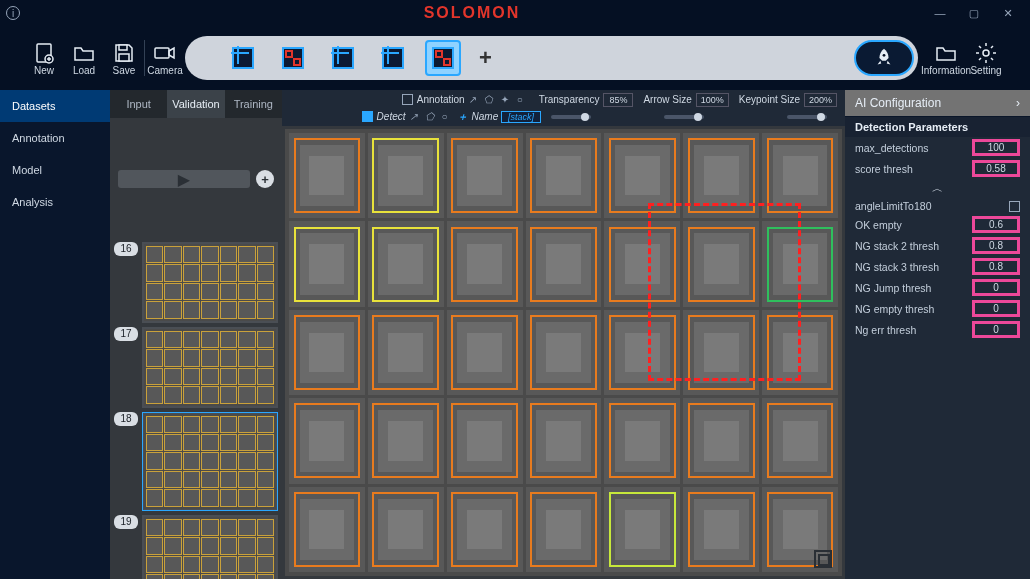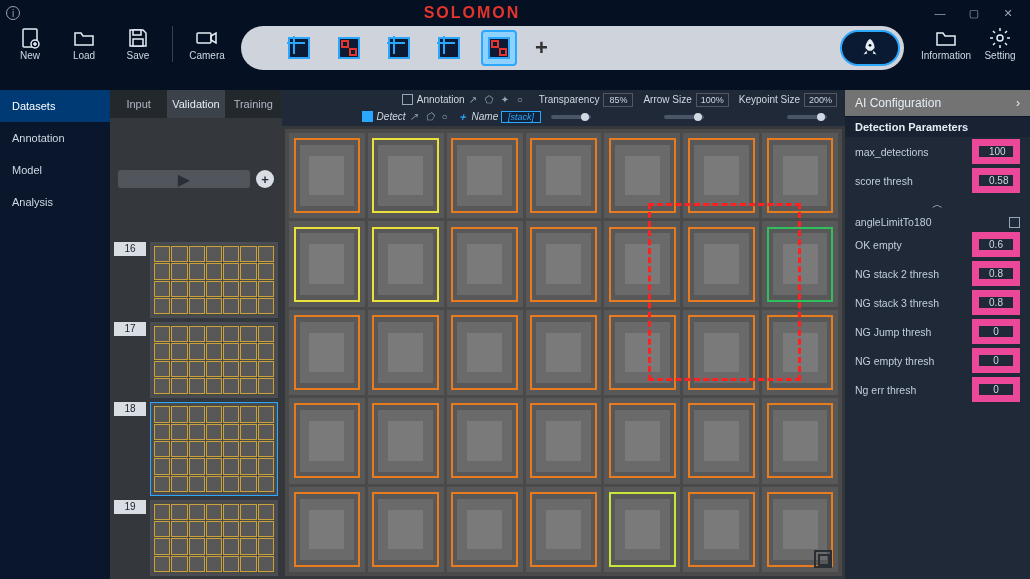--- a/index.html
+++ b/index.html
@@ -5,21 +5,21 @@
   * { box-sizing: border-box; margin: 0; padding: 0; font-family: "Segoe UI", Arial, sans-serif; }
   body { width:1030px; height:579px; background:#0a1629; color:#cfd8e3; overflow:hidden; }
   
   .titlebar { height:26px; background:#051023; display:flex; align-items:center; justify-content:space-between; padding:0 6px; }
   .titlebar .left { display:flex; align-items:center; gap:8px; }
   .info-icon { width:14px; height:14px; border:1px solid #97a6ba; border-radius:50%; display:flex; align-items:center; justify-content:center; font-size:10px; color:#97a6ba; }
   .logo { font-family: Arial Black, Arial; font-weight:900; letter-spacing:2px; font-size:16px; color:#e3352b; text-align:center; flex:1; }
   .win-controls { display:flex; gap:2px; }
   .win-btn { width:32px; height:22px; display:flex; align-items:center; justify-content:center; color:#97a6ba; font-size:11px; }
   
-  .toolbar { height:64px; background:#051023; display:flex; align-items:flex-start; padding:0 10px; gap:14px; }
+  .toolbar { height:64px; background:#051023; display:flex; align-items:center; padding:0 24px; }
   .tb-btn { display:flex; flex-direction:column; align-items:center; justify-content:center; color:#cfd8e3; font-size:10px; width:40px; }
   .tb-btn svg { width:24px; height:24px; stroke:#e6edf5; fill:none; stroke-width:1.5; }
   .divider { width:1px; height:36px; background:#334155; }
   .mode-strip { flex:1; display:flex; align-items:center; background:#cfd4dc; border-radius:32px; height:44px; padding:0 50px 0 40px; gap:14px; position:relative;}
   .mode-item { width:36px; height:36px; display:flex; align-items:center; justify-content:center; border:2px solid transparent; border-radius:4px;}
   .mode-item.selected { border-color:#2aa7ff; background:#8fd2ff;}
   .mode-icon { width:22px; height:22px; border:2px solid #2aa7ff; position:relative; background:#0c1a33;}
   .mode-icon .sq { position:absolute; width:8px; height:8px; border:2px solid #e3352b;}
   .mode-icon.crop::before,.mode-icon.crop::after{content:"";position:absolute;background:#2aa7ff;}
   .mode-icon.crop::before{width:18px;height:2px;top:3px;left:-3px;}
@@ -36,21 +36,21 @@
   
   .thumb-panel { width:172px; background:#34383d; display:flex; flex-direction:column;gap:44px;}
   .thumb-tabs { display:flex; background:#23282d; font-size:11px;}
   .thumb-tabs .ttab { flex:1; padding:8px 4px; text-align:center; color:#aeb7c4;}
   .thumb-tabs .ttab.active { background:#3b4249; color:#e6edf5;}
   .play-row { display:flex; align-items:center; padding:8px; gap:6px;}
   .play-bar { flex:1; height:18px; background:#51565c; border-radius:3px; display:flex; align-items:center; justify-content:center; color:#2a2f35;}
   .add-btn { width:18px; height:18px; background:#d9dee4; border-radius:50%; color:#2a2f35; display:flex; align-items:center;justify-content:center; font-size:13px; font-weight:bold;}
   .thumbs { flex:1; overflow:hidden; padding:0 0 0 0;}
   .thumb-entry { display:flex; align-items:flex-start;}
-  .thumb-num { width:32px; background:#d9dee4; color:#1a1f26; font-size:10px; text-align:center; margin:2px 2px 0 4px; line-height:14px;}
+  .thumb-num { width:24px; background:#d9dee4; color:#1a1f26; font-size:10px; text-align:center; margin:2px 2px 0 4px; line-height:14px;border-radius:6px;}
   .thumb-img { flex:1; margin:2px 4px 2px 2px; padding:1px; background:#4a4e54; border:1px solid #4a4e54;}
   .thumb-img.selected { border:1px solid #2aa7ff;}
   .thumb-grid { background:#4a4a4a; display:grid; grid-template-columns:repeat(7,1fr); gap:1px; padding:2px;}
   .tg-cell { aspect-ratio:1; background:#585858; border:1px solid #c9a13b; }
   
   .canvas-area { flex:1; display:flex; flex-direction:column; background:#34383d;}
   .canvas-tb { height:36px; background:#1f2937; display:flex; align-items:center; gap:8px; padding:0 8px; font-size:10px; color:#cfd8e3; position:relative;}
   .ctb-seg { display:flex; align-items:center; gap:4px;}
   .ctb-chk { width:11px; height:11px; border:1px solid #97a6ba; display:inline-block;}
   .ctb-chk.filled { background:#2aa7ff; border-color:#2aa7ff;}
@@ -72,21 +72,21 @@
   .ov-green { border-color:#2fbf5d;}
   .ov-yg { border-color:#c7e83b;}
   .sel-dash { position:absolute; border:3px dashed #ff2020;}
   .scale-icon { position:absolute; right:10px; bottom:8px; width:18px; height:18px; border:2px solid #2a2f35;}
   .scale-icon::after{content:"";position:absolute;left:2px;top:2px;width:8px;height:8px;border:2px solid #2a2f35;}
   
   .right-panel { width:185px; background:#1f2937; display:flex; flex-direction:column; font-size:11px;}
   .rp-head { padding:6px 10px; font-size:12px; color:#e6edf5; display:flex; justify-content:space-between; align-items:center; border-bottom:1px solid #0a1629; background:#737373;}
   .rp-sub { padding:4px 10px; font-weight:600; color:#e6edf5; background:#182232;}
   .rp-row { display:flex; justify-content:space-between; align-items:center; padding:2px 10px;}
-  .rp-val { width:48px; border:7px solid #ec4899; text-align:center; font-size:10px; padding:0 10px;}
+  .rp-val { width:48px; border:3px solid #ec4899; text-align:center; font-size:10px; padding:0 10px;}
   .rp-collapse { text-align:center; padding:2px 0; color:#cfd8e3;}
   .rp-label { font-size:10.5px; color:#c3cedb;}
 </style>
 </head>
 <body>
 
 <div class="titlebar">
   <div class="left">
     <span class="info-icon">i</span>
   </div>

